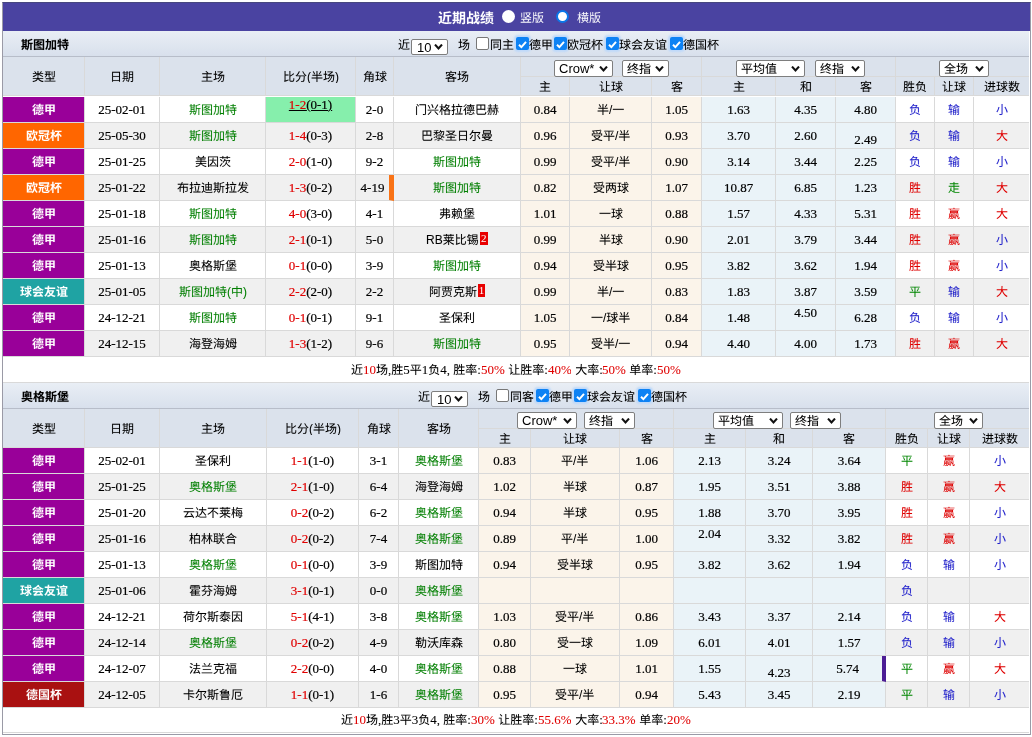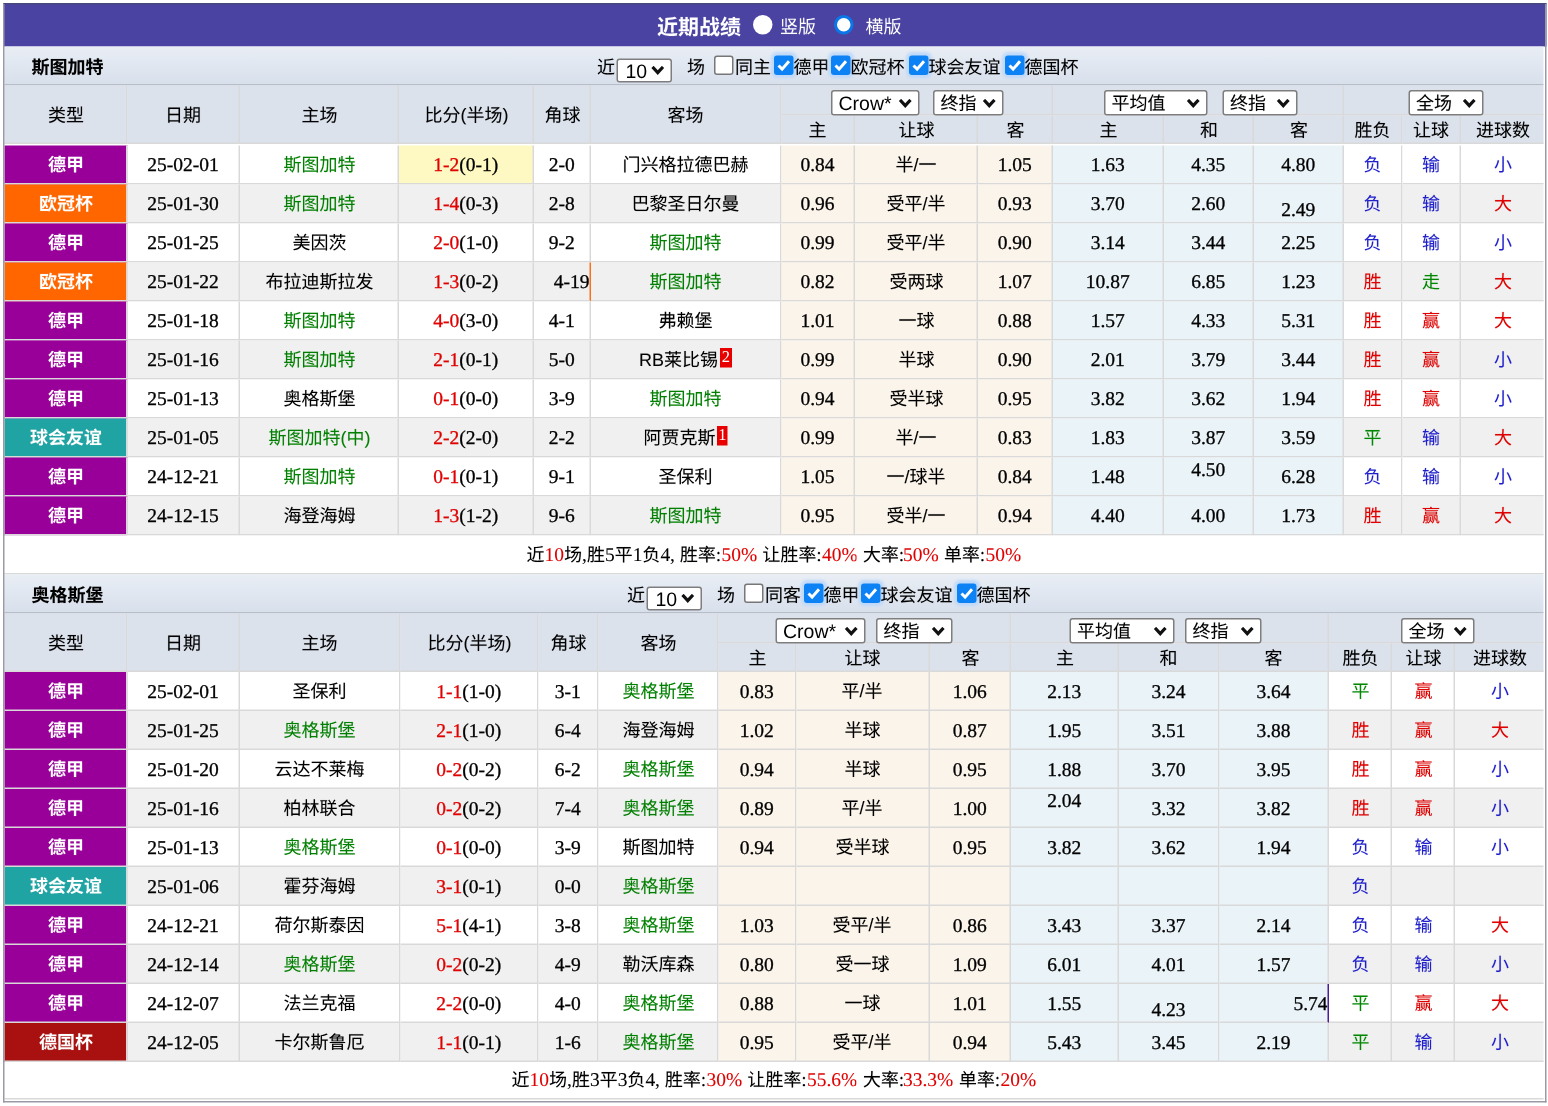--- a/index.html
+++ b/index.html
@@ -249,21 +249,21 @@
     <span style="font:13px 'Liberation Serif',serif;color:#000;white-space:pre;-webkit-text-stroke:0.2px currentColor">25-02-01</span>
   </div>
 <div style="position:absolute;box-sizing:border-box;left:160px;top:97px;width:106px;height:26px;background:#fff;border-right:1px solid #d9d9d9;border-bottom:1px solid #d9d9d9;display:flex;align-items:center;justify-content:center;overflow:hidden;">
     <svg class="tx " width="48.0" height="14.4" viewBox="0 -1000 4000 1200" fill="#008000" stroke="#008000" stroke-width="5">
       <use href="#n65af" x="0"></use>
       <use href="#n56fe" x="1000"></use>
       <use href="#n52a0" x="2000"></use>
       <use href="#n7279" x="3000"></use>
     </svg>
   </div>
-<div style="position:absolute;box-sizing:border-box;left:266px;top:97px;width:90px;height:26px;background:#fef9c3;border-right:1px solid #d9d9d9;border-bottom:1px solid #d9d9d9;display:flex;align-items:center;justify-content:center;overflow:hidden;">
+<div style="position:absolute;box-sizing:border-box;left:266px;top:97px;width:90px;height:26px;background:#86efac;border-right:1px solid #d9d9d9;border-bottom:1px solid #d9d9d9;display:flex;justify-content:center;overflow:hidden;text-decoration:underline;">
     <span style="font:13px 'Liberation Serif',serif;color:#e00000;white-space:pre;-webkit-text-stroke:0.2px currentColor">1-2</span>
     <span style="font:13px 'Liberation Serif',serif;color:#000;white-space:pre;-webkit-text-stroke:0.2px currentColor">(0-1)</span>
   </div>
 <div style="position:absolute;box-sizing:border-box;left:356px;top:97px;width:38px;height:26px;background:#fff;border-right:1px solid #d9d9d9;border-bottom:1px solid #d9d9d9;display:flex;align-items:center;justify-content:center;overflow:hidden;">
     <span style="font:13px 'Liberation Serif',serif;color:#000;white-space:pre;-webkit-text-stroke:0.2px currentColor">2-0</span>
   </div>
 <div style="position:absolute;box-sizing:border-box;left:394px;top:97px;width:127px;height:26px;background:#fff;border-right:1px solid #d9d9d9;border-bottom:1px solid #d9d9d9;display:flex;align-items:center;justify-content:center;overflow:hidden;">
     <svg class="tx " width="84.0" height="14.4" viewBox="0 -1000 7000 1200" fill="#000" stroke="#000" stroke-width="5">
       <use href="#n95e8" x="0"></use>
       <use href="#n5174" x="1000"></use>
@@ -312,21 +312,21 @@
     </svg>
   </div>
 <div style="position:absolute;box-sizing:border-box;left:3px;top:123px;width:82px;height:26px;background:#ff6600;border-right:1px solid #d9d9d9;border-bottom:1px solid #d9d9d9;display:flex;align-items:center;justify-content:center;overflow:hidden;">
     <svg class="tx " width="36.0" height="14.4" viewBox="0 -1000 3000 1200" fill="#fff" stroke="#fff" stroke-width="5">
       <use href="#b6b27" x="0"></use>
       <use href="#b51a0" x="1000"></use>
       <use href="#b676f" x="2000"></use>
     </svg>
   </div>
 <div style="position:absolute;box-sizing:border-box;left:85px;top:123px;width:75px;height:26px;background:#f0f0f0;border-right:1px solid #d9d9d9;border-bottom:1px solid #d9d9d9;display:flex;align-items:center;justify-content:center;overflow:hidden;">
-    <span style="font:13px 'Liberation Serif',serif;color:#000;white-space:pre;-webkit-text-stroke:0.2px currentColor">25-01-30</span>
+    <span style="font:13px 'Liberation Serif',serif;color:#000;white-space:pre;-webkit-text-stroke:0.2px currentColor">25-05-30</span>
   </div>
 <div style="position:absolute;box-sizing:border-box;left:160px;top:123px;width:106px;height:26px;background:#f0f0f0;border-right:1px solid #d9d9d9;border-bottom:1px solid #d9d9d9;display:flex;align-items:center;justify-content:center;overflow:hidden;">
     <svg class="tx " width="48.0" height="14.4" viewBox="0 -1000 4000 1200" fill="#008000" stroke="#008000" stroke-width="5">
       <use href="#n65af" x="0"></use>
       <use href="#n56fe" x="1000"></use>
       <use href="#n52a0" x="2000"></use>
       <use href="#n7279" x="3000"></use>
     </svg>
   </div>
 <div style="position:absolute;box-sizing:border-box;left:266px;top:123px;width:90px;height:26px;background:#f0f0f0;border-right:1px solid #d9d9d9;border-bottom:1px solid #d9d9d9;display:flex;align-items:center;justify-content:center;overflow:hidden;">
@@ -470,21 +470,21 @@
       <use href="#n8fea" x="2000"></use>
       <use href="#n65af" x="3000"></use>
       <use href="#n62c9" x="4000"></use>
       <use href="#n53d1" x="5000"></use>
     </svg>
   </div>
 <div style="position:absolute;box-sizing:border-box;left:266px;top:175px;width:90px;height:26px;background:#f0f0f0;border-right:1px solid #d9d9d9;border-bottom:1px solid #d9d9d9;display:flex;align-items:center;justify-content:center;overflow:hidden;">
     <span style="font:13px 'Liberation Serif',serif;color:#e00000;white-space:pre;-webkit-text-stroke:0.2px currentColor">1-3</span>
     <span style="font:13px 'Liberation Serif',serif;color:#000;white-space:pre;-webkit-text-stroke:0.2px currentColor">(0-2)</span>
   </div>
-<div style="position:absolute;box-sizing:border-box;left:356px;top:175px;width:38px;height:26px;background:#f0f0f0;border-right:1px solid #f97316;border-bottom:1px solid #d9d9d9;display:flex;align-items:center;justify-content:flex-end;overflow:hidden;">
+<div style="position:absolute;box-sizing:border-box;left:356px;top:175px;width:38px;height:26px;background:#f0f0f0;border-right:5px solid #f97316;border-bottom:1px solid #d9d9d9;display:flex;align-items:center;justify-content:center;overflow:hidden;">
     <span style="font:13px 'Liberation Serif',serif;color:#000;white-space:pre;-webkit-text-stroke:0.2px currentColor">4-19</span>
   </div>
 <div style="position:absolute;box-sizing:border-box;left:394px;top:175px;width:127px;height:26px;background:#f0f0f0;border-right:1px solid #d9d9d9;border-bottom:1px solid #d9d9d9;display:flex;align-items:center;justify-content:center;overflow:hidden;">
     <svg class="tx " width="48.0" height="14.4" viewBox="0 -1000 4000 1200" fill="#008000" stroke="#008000" stroke-width="5">
       <use href="#n65af" x="0"></use>
       <use href="#n56fe" x="1000"></use>
       <use href="#n52a0" x="2000"></use>
       <use href="#n7279" x="3000"></use>
     </svg>
   </div>
@@ -1796,21 +1796,21 @@
   </div>
 <div style="position:absolute;box-sizing:border-box;left:620px;top:656px;width:54px;height:26px;background:#fbf4ea;border-right:1px solid #d9d9d9;border-bottom:1px solid #d9d9d9;display:flex;align-items:center;justify-content:center;overflow:hidden;">
     <span style="font:13px 'Liberation Serif',serif;color:#000;white-space:pre;-webkit-text-stroke:0.2px currentColor">1.01</span>
   </div>
 <div style="position:absolute;box-sizing:border-box;left:674px;top:656px;width:72px;height:26px;background:#eaf3f8;border-right:1px solid #d9d9d9;border-bottom:1px solid #d9d9d9;display:flex;align-items:center;justify-content:center;overflow:hidden;">
     <span style="font:13px 'Liberation Serif',serif;color:#000;white-space:pre;-webkit-text-stroke:0.2px currentColor">1.55</span>
   </div>
 <div style="position:absolute;box-sizing:border-box;left:746px;top:656px;width:67px;height:26px;background:#eaf3f8;border-right:1px solid #d9d9d9;border-bottom:1px solid #d9d9d9;display:flex;align-items:flex-end;justify-content:center;overflow:hidden;">
     <span style="font:13px 'Liberation Serif',serif;color:#000;white-space:pre;-webkit-text-stroke:0.2px currentColor">4.23</span>
   </div>
-<div style="position:absolute;box-sizing:border-box;left:813px;top:656px;width:73px;height:26px;background:#eaf3f8;border-right:1px solid #4c1d95;border-bottom:1px solid #d9d9d9;display:flex;align-items:center;justify-content:flex-end;overflow:hidden;">
+<div style="position:absolute;box-sizing:border-box;left:813px;top:656px;width:73px;height:26px;background:#eaf3f8;border-right:4px solid #4c1d95;border-bottom:1px solid #d9d9d9;display:flex;align-items:center;justify-content:center;overflow:hidden;">
     <span style="font:13px 'Liberation Serif',serif;color:#000;white-space:pre;-webkit-text-stroke:0.2px currentColor">5.74</span>
   </div>
 <div style="position:absolute;box-sizing:border-box;left:886px;top:656px;width:42px;height:26px;background:#fff;border-right:1px solid #d9d9d9;border-bottom:1px solid #d9d9d9;display:flex;align-items:center;justify-content:center;overflow:hidden;">
     <svg class="tx " width="12.0" height="14.4" viewBox="0 -1000 1000 1200" fill="#008800" stroke="#008800" stroke-width="5">
       <use href="#n5e73" x="0"></use>
     </svg>
   </div>
 <div style="position:absolute;box-sizing:border-box;left:928px;top:656px;width:42px;height:26px;background:#fff;border-right:1px solid #d9d9d9;border-bottom:1px solid #d9d9d9;display:flex;align-items:center;justify-content:center;overflow:hidden;">
     <svg class="tx " width="12.0" height="14.4" viewBox="0 -1000 1000 1200" fill="#e00000" stroke="#e00000" stroke-width="5">
       <use href="#n8d62" x="0"></use>

